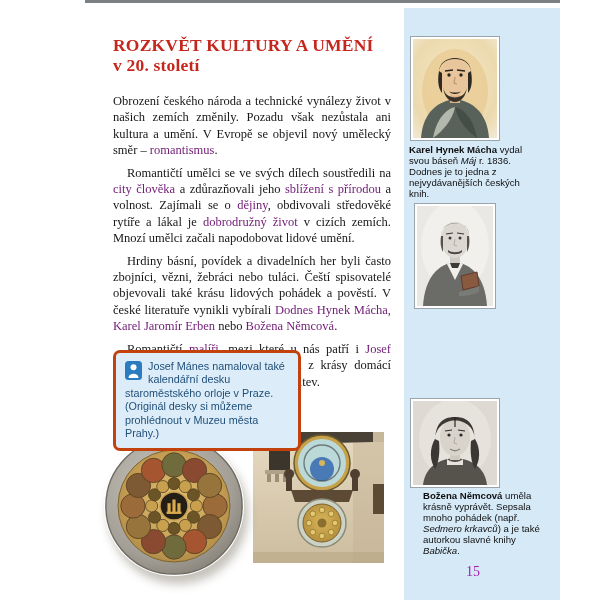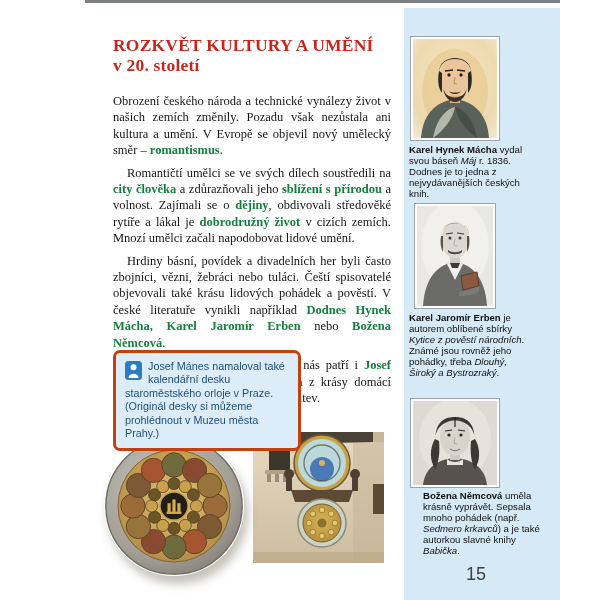--- a/index.html
+++ b/index.html
@@ -6,52 +6,52 @@
   body{width:600px;height:600px;position:relative;background:#ffffff;overflow:hidden;
        font-family:"Liberation Serif", serif;}
   .top-rule{position:absolute;left:85px;top:0;width:475px;height:2.5px;background:#7d8082;}
   .sidebar{position:absolute;left:404px;top:8px;width:156px;height:592px;background:#d6e9f7;}
   .text-col{position:absolute;left:113px;top:36px;width:278px;}
   h1{margin:0 0 18px 0;font-size:17.5px;line-height:19.5px;font-weight:bold;color:#c5271e;
      letter-spacing:.2px;font-family:"Liberation Serif", serif;}
   .text-col p{margin:0 0 6px 0;font-size:12.5px;line-height:16.4px;color:#161616;
      text-align:justify;}
   .text-col p.ind{text-indent:14px;}
-  .hl{color:#15803d;font-weight:bold;}
+  .hl{color:#701a75;font-weight:normal;}
   .it{font-style:italic;}
   .b{font-weight:bold;}
   .callout{position:absolute;left:113px;top:350px;width:164px;background:#dcedf9;
      border:3px solid #c2410c;border-radius:7px;padding:7px 9px 8px 9px;z-index:3;
      font-family:"Liberation Sans", sans-serif;font-size:10.8px;line-height:13.4px;
      color:#1f4e79;}
   .callout .person-badge{float:left;width:17px;height:19px;margin:1px 6px 2px 0;}
   .callout-tail{position:absolute;left:200px;top:429px;z-index:2;}
   .disc-wrap{position:absolute;left:104px;top:436px;width:140px;height:140px;border-radius:50%;
      box-shadow:4px 8px 10px rgba(90,80,60,.35);z-index:1;}
   .orloj-wrap{position:absolute;left:253px;top:432px;width:131px;height:131px;}
   .portrait{position:absolute;background:#fff;border:1px solid #9aa4ab;padding:2px;}
   .portrait svg{display:block;}
   .cap{position:absolute;font-family:"Liberation Sans", sans-serif;font-size:9.6px;
      line-height:11px;color:#101010;width:124px;}
-  .pagenum{position:absolute;left:62px;top:556px;font-family:Liberation Sans, sans-serif;
-     font-size:18px;color:#404040;}
+  .pagenum{position:absolute;left:62px;top:556px;font-family:Liberation Serif, serif;
+     font-size:14px;color:#a21caf;}
 </style>
 </head>
 <body>
 
 <div class="top-rule"></div>
 
 <div class="text-col">
   <h1>
     <span>ROZKVĚT KULTURY A UMĚNÍ</span><br>
     <span>v 20. století</span>
   </h1>
   <p><span>Obrození českého národa a technické vynálezy život v našich zemích změnily. Pozadu však nezůstala ani kultura a umění. V Evropě se objevil nový umělecký směr – </span><span class="hl">romantismus</span><span>.</span></p>
   <p class="ind"><span>Romantičtí umělci se ve svých dílech soustředili na </span><span class="hl">city člověka</span><span> a zdůrazňovali jeho </span><span class="hl">sblížení s přírodou</span><span> a volnost. Zajímali se o </span><span class="hl">dějiny</span><span>, obdivovali středověké rytíře a lákal je </span><span class="hl">dobrodružný život</span><span> v cizích zemích. Mnozí umělci začali napodobovat lidové umění.</span></p>
-  <p class="ind"><span>Hrdiny básní, povídek a divadelních her byli často zbojníci, vězni, žebráci nebo tuláci. Čeští spisovatelé objevovali také krásu lidových pohádek a pověstí. V české literatuře vynikli například </span><span class="hl">Dodnes Hynek Mácha, Karel Jaromír Erben</span><span> nebo </span><span class="hl">Božena Němcová</span><span>.</span></p>
+  <p class="ind"><span>Hrdiny básní, povídek a divadelních her byli často zbojníci, vězni, žebráci nebo tuláci. Čeští spisovatelé objevovali také krásu lidových pohádek a pověstí. V české literatuře vynikli vybírali </span><span class="hl">Dodnes Hynek Mácha, Karel Jaromír Erben</span><span> nebo </span><span class="hl">Božena Němcová</span><span>.</span></p>
   <p class="ind"><span>Romantičtí </span><span class="hl">malíři</span><span>, mezi které u nás patří i </span><span class="hl">Josef Mánes</span><span>, si vybírali náměty zejména z krásy domácí přírody nebo třeba ze středověkých bitev.</span></p>
 </div>
 
 <div class="callout">
   <span class="person-badge">
     <svg width="17" height="19" viewBox="0 0 17 19">
       <rect x="0" y="0" width="17" height="19" rx="3.5" fill="#2a7cc0"></rect>
       <circle cx="8.5" cy="6.2" r="3" fill="#ffffff"></circle>
       <path d="M3.6,16.5 C3.6,11.6 13.4,11.6 13.4,16.5 L13.4,16.9 L3.6,16.9 Z" fill="#ffffff"></path>
     </svg>
@@ -210,21 +210,20 @@
       <path d="M24,30 C23,14 53,12 52,30 C52,22 46,17 38,17 C30,17 24,22 24,30 Z" fill="#55534e"></path>
       <path d="M24,30 C23,38 24,42 26,46 L26,30 Z" fill="#55534e"></path>
       <path d="M52,30 C53,38 52,42 50,46 L50,30 Z" fill="#55534e"></path>
       <path d="M31,44 C34,47 42,47 45,44 L45,46 C42,49 34,49 31,46 Z" fill="#4a4845"></path>
       <circle cx="33" cy="32" r="1.5" fill="#3a3835"></circle>
       <circle cx="43" cy="32" r="1.5" fill="#3a3835"></circle>
       <path d="M29,28 L36,27 M40,27 L47,28" stroke="#3a3835" stroke-width="1.2" fill="none"></path>
       <path d="M38,33 L37,39 L40,40" stroke="#b3aea6" stroke-width="1" fill="none"></path>
     </svg>
   </div>
-  <div class="cap" style="left:5px;top:304px;"><span class="b">Karel Jaromír Erben</span><span> je autorem oblíbené sbírky </span><span class="it">Kytice z pověstí národních</span><span>. Známé jsou rovněž jeho pohádky, třeba </span><span class="it">Dlouhý, Široký a Bystrozraký</span><span>.</span></div>
 
   <div class="portrait" style="left:6px;top:390px;">
     <svg width="84" height="84" viewBox="0 0 84 84">
       <rect width="84" height="84" fill="#dedad3"></rect>
       <ellipse cx="42" cy="38" rx="36" ry="40" fill="#eae7e1" opacity="0.7"></ellipse>
       <path d="M10,84 C12,66 26,58 42,57 C58,58 72,66 74,84 Z" fill="#56524c"></path>
       <path d="M34,58 C38,62 46,62 50,58 L50,64 L34,64 Z" fill="#e7e3dc"></path>
       <rect x="37" y="48" width="10" height="11" fill="#cfc9c0"></rect>
       <ellipse cx="42" cy="36" rx="15" ry="19" fill="#d8d3cb"></ellipse>
       <path d="M22,42 C20,12 64,12 62,42 C62,24 56,16 42,16 C28,16 22,24 22,42 Z" fill="#3b3733"></path>

